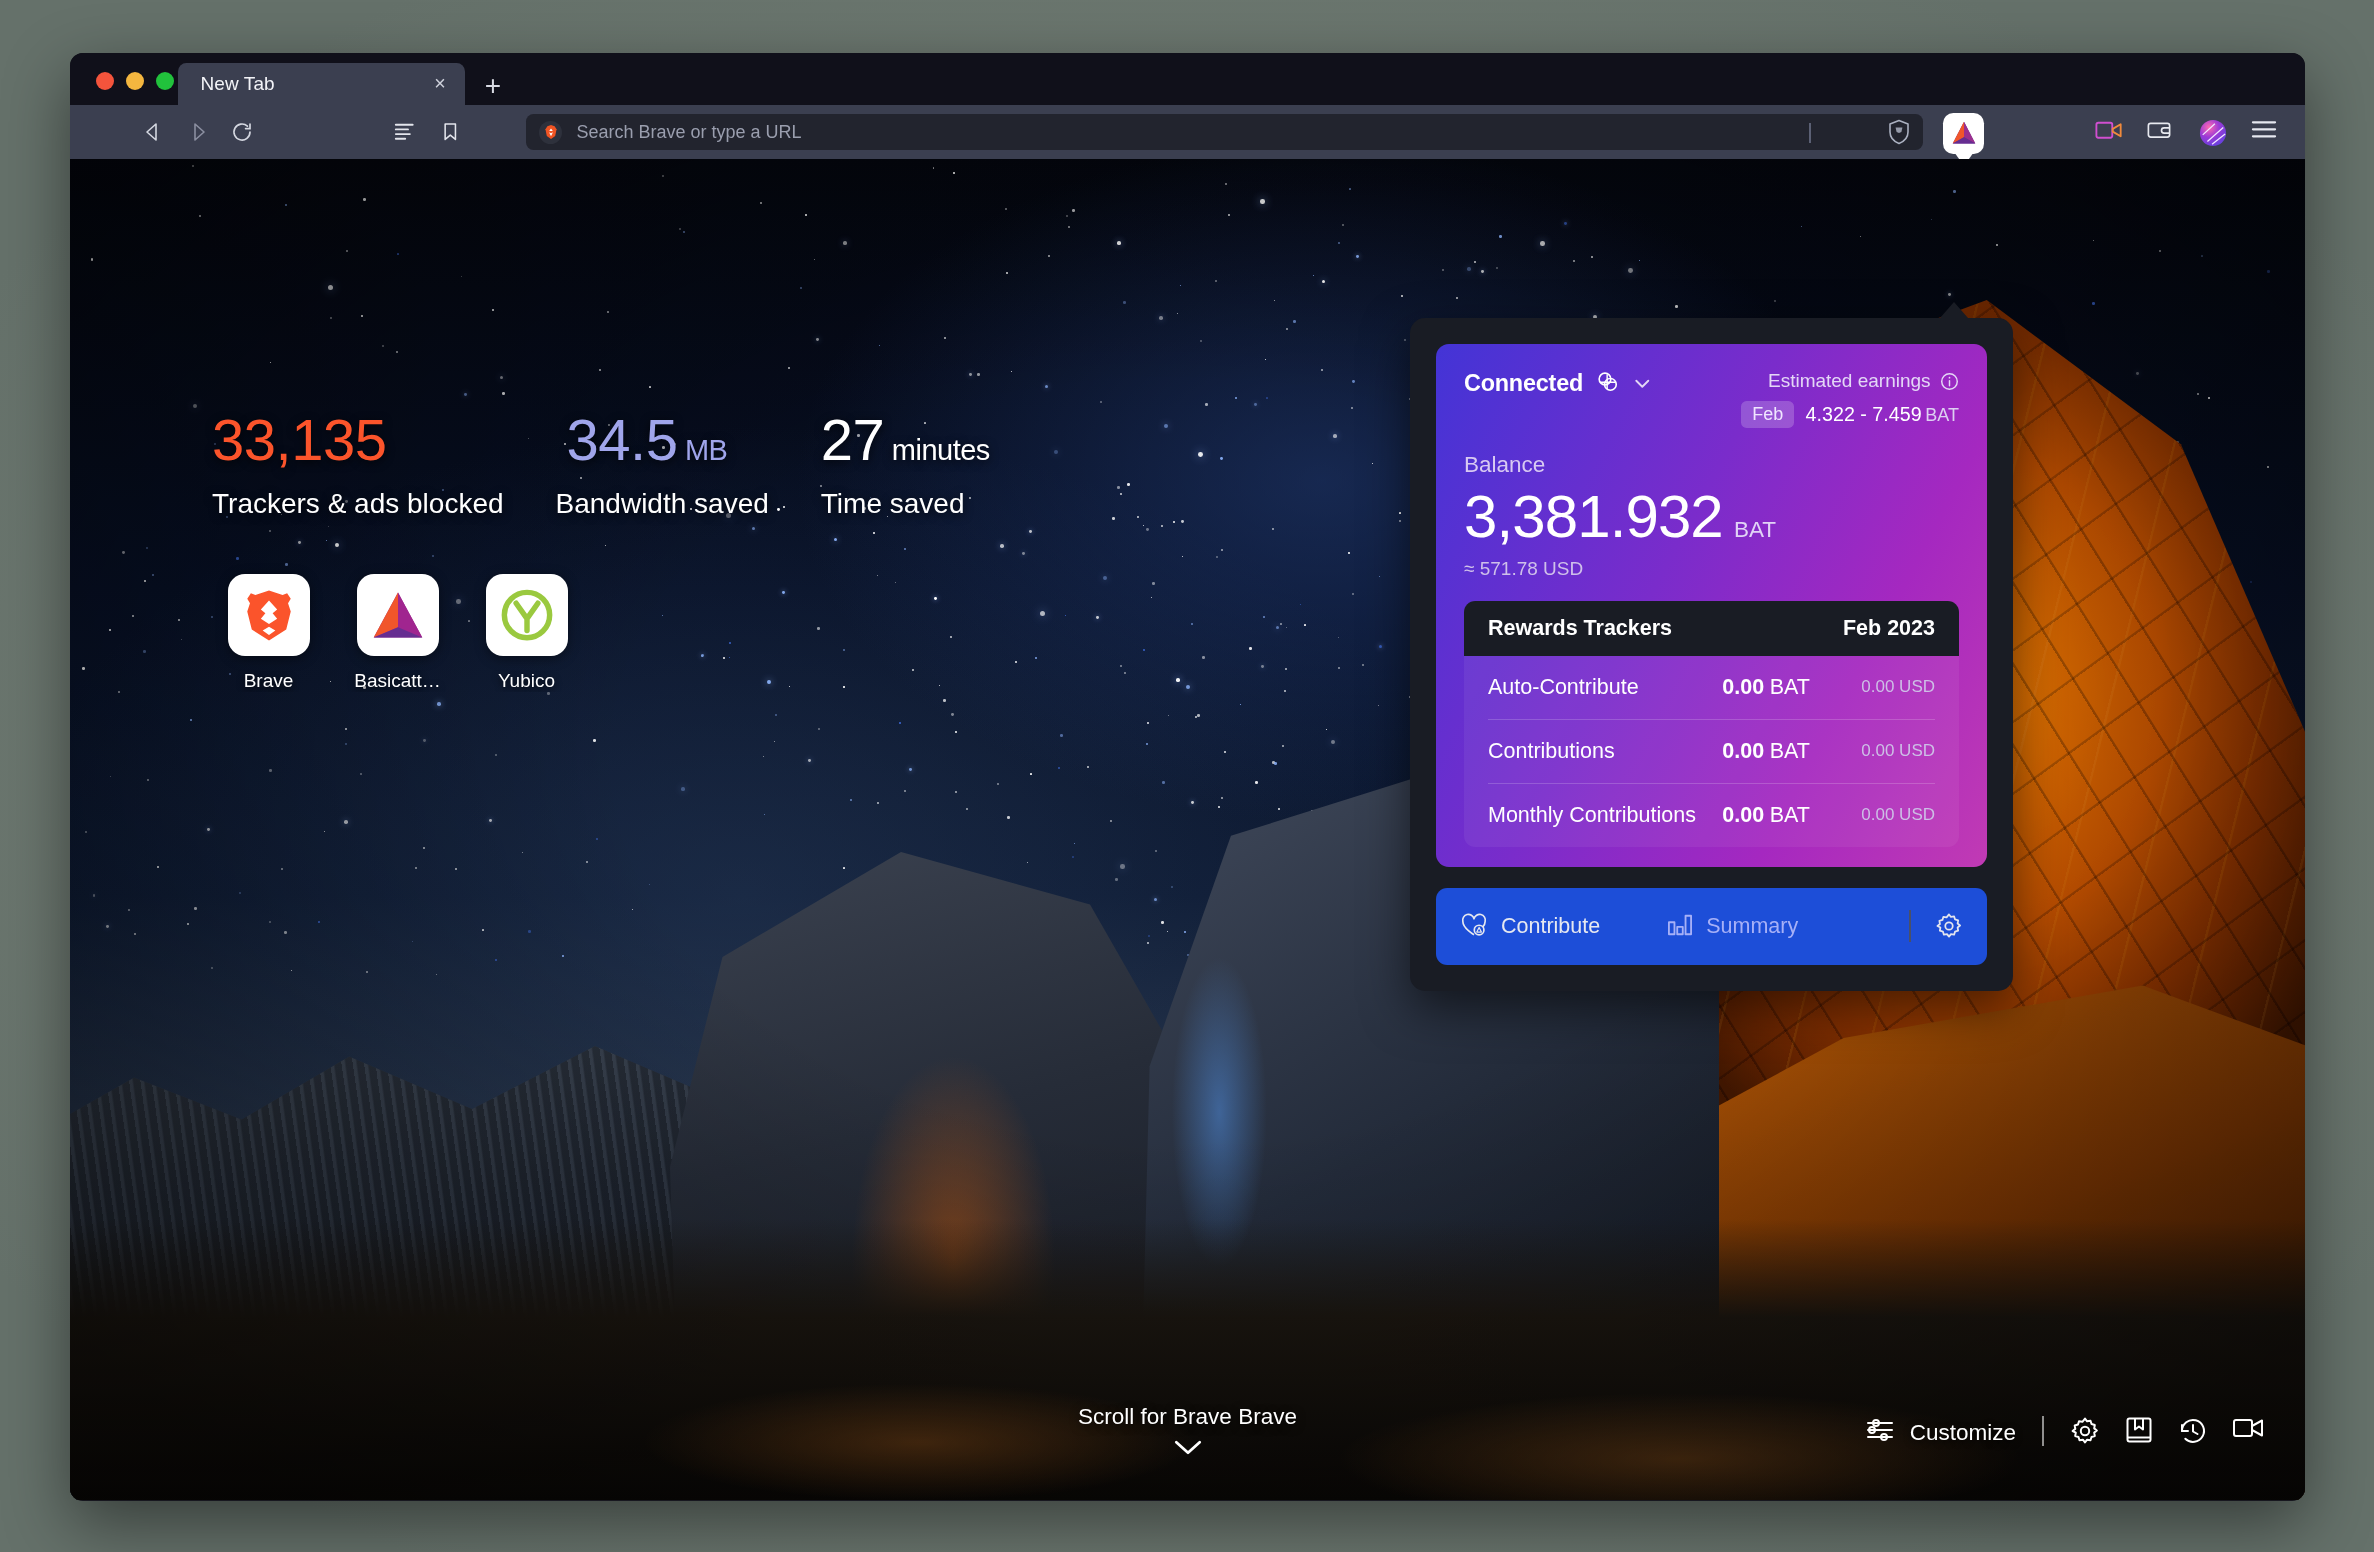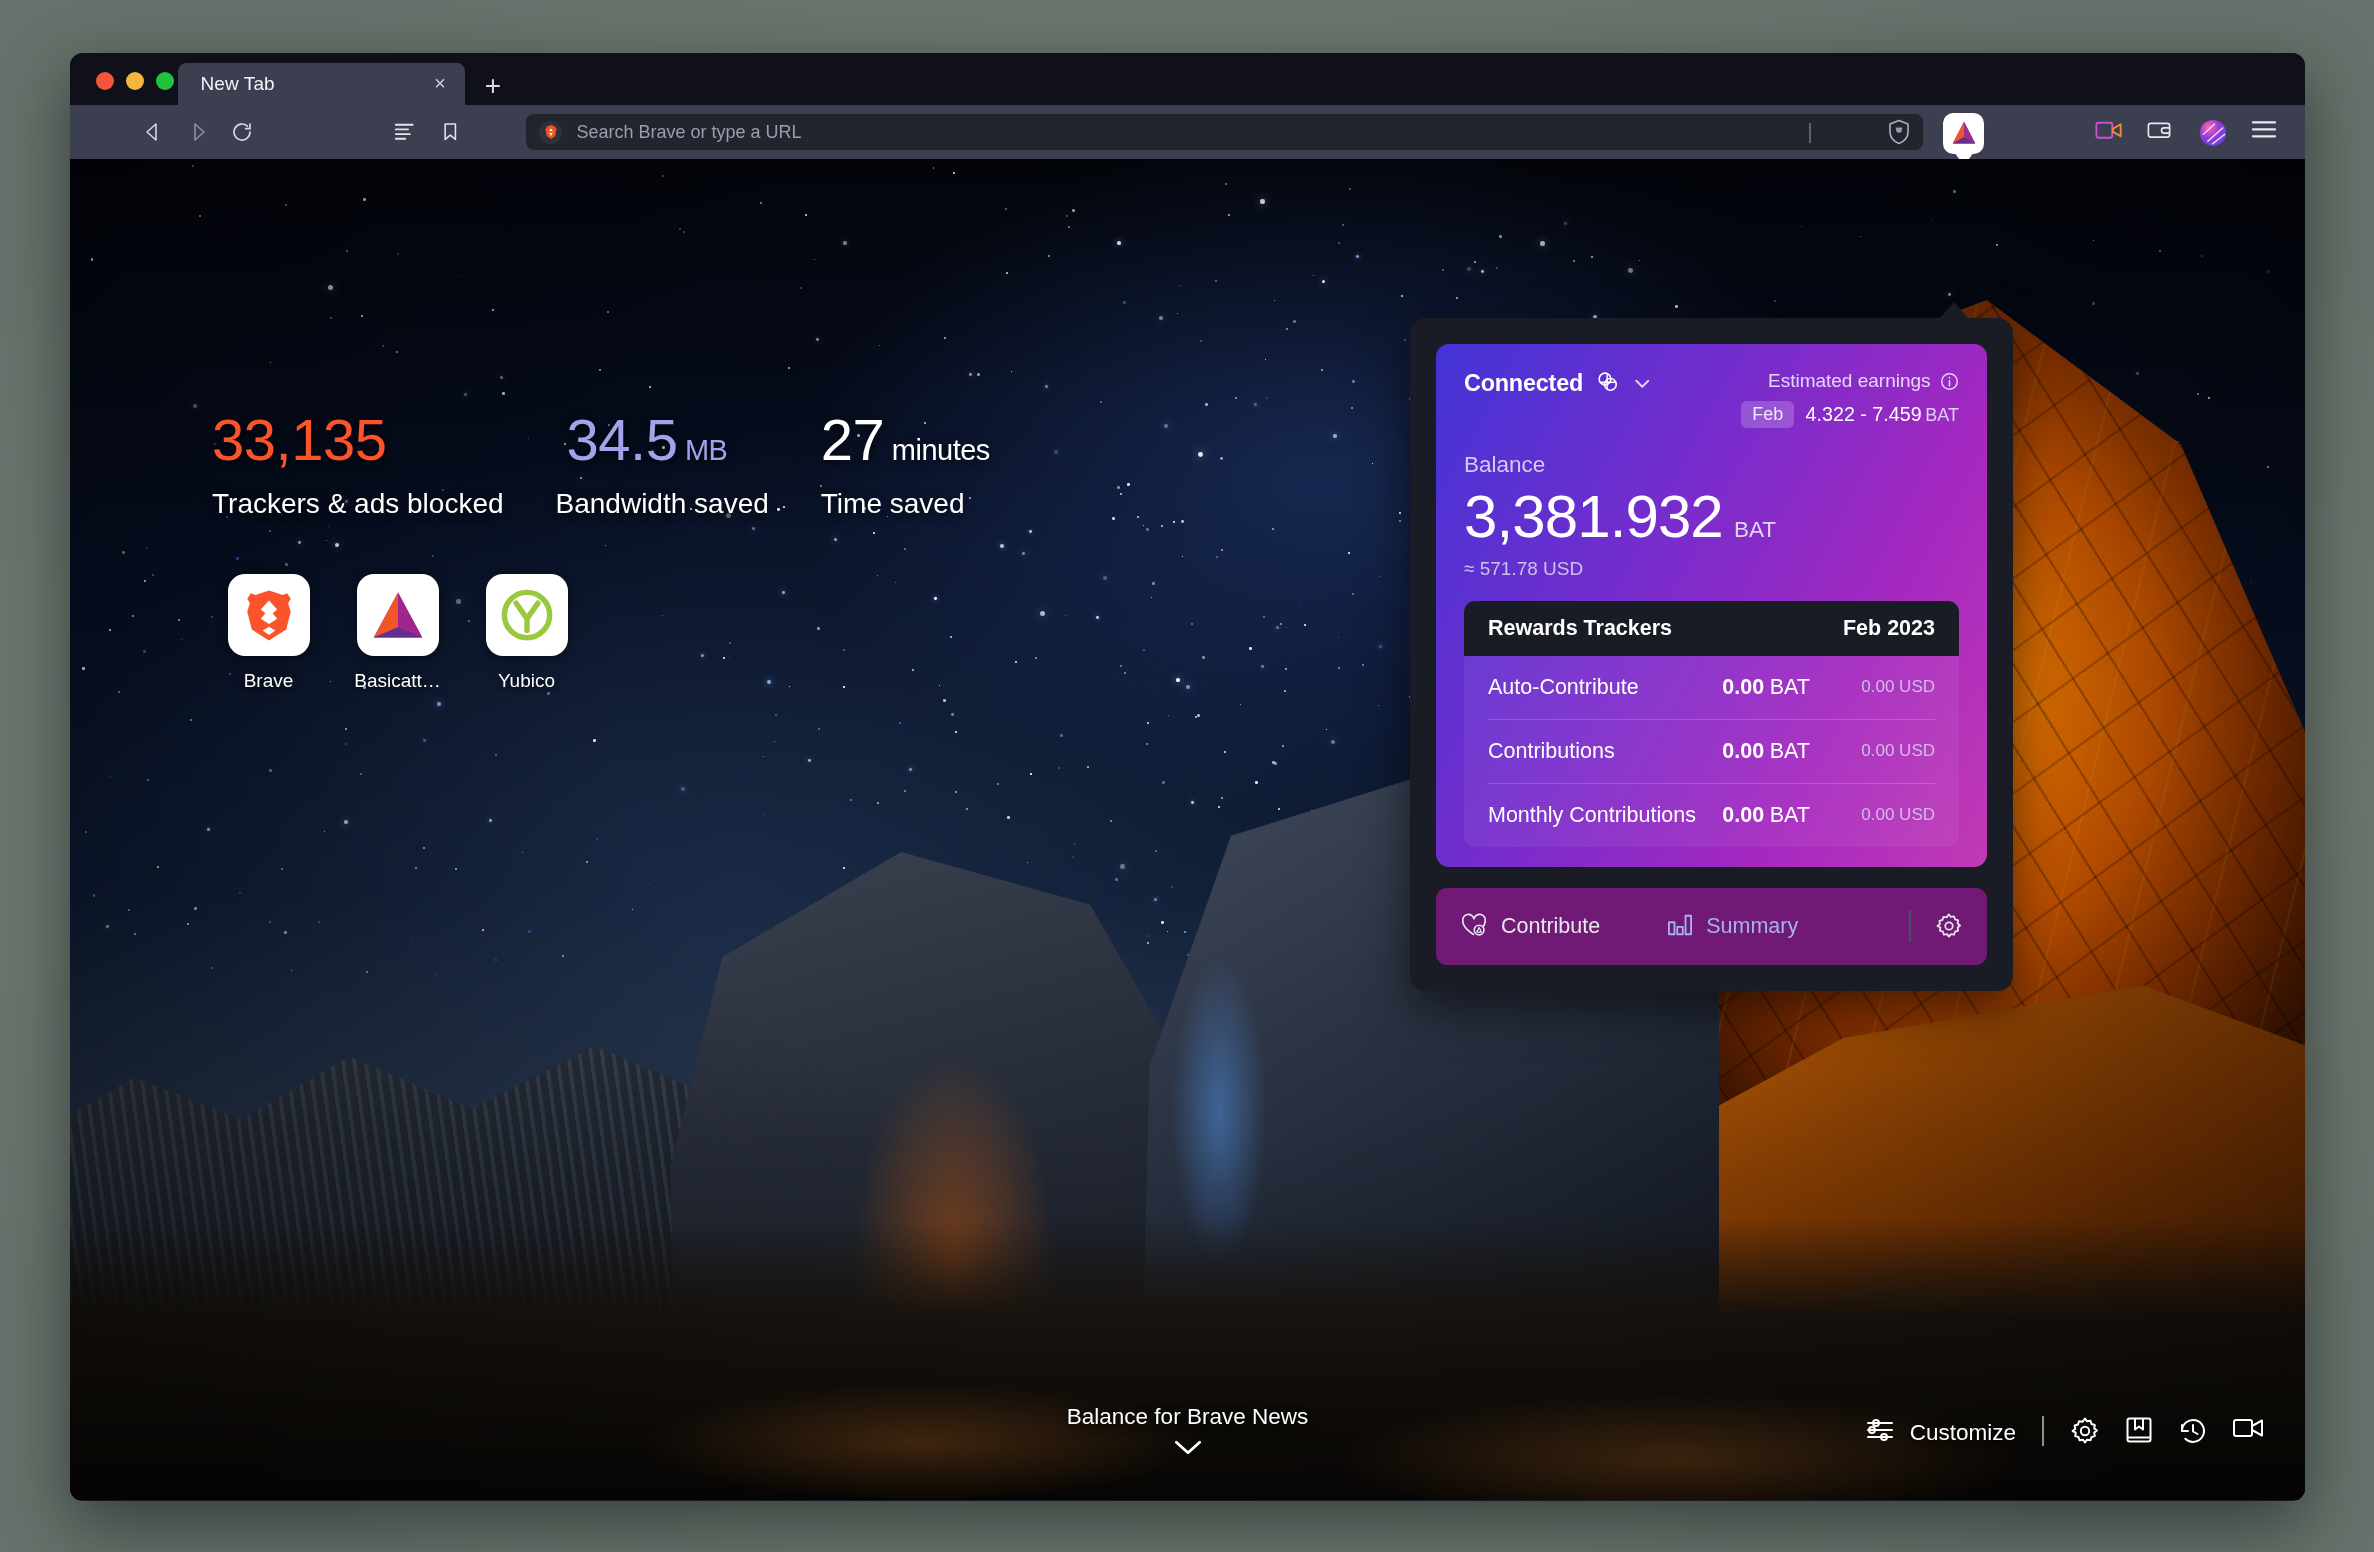--- a/index.html
+++ b/index.html
@@ -380,21 +380,21 @@
     border-bottom: 0.9px solid rgba(255,255,255,0.18);
   }
   .sum-row:last-child { border-bottom: none; }
   .sum-name { color: #ffffff; font-size: 21.5px; flex: 1; }
   .sum-bat  { color: #ffffff; font-size: 21.5px; font-weight: 700; }
   .sum-bat .u { font-weight: 400; margin-left: 5.6px; }
   .sum-usd  { color: #cdbfe6; font-size: 17px; margin-left: 24px; min-width: 101px; text-align: right; }
 
   #panel-actions {
     margin-top: 20.6px;
-    background: #701a75;
+    background: #1d4ed8;
     border-radius: 11.2px;
     height: 77px;
     display: flex; align-items: center;
     padding: 0 24px;
     box-sizing: border-box;
   }
   .act {
     display: flex; align-items: center; gap: 13px;
     cursor: pointer;
   }
@@ -1293,21 +1293,21 @@
         <span id="settings-btn">
           <svg viewBox="0 0 30 30" width="28" height="28" fill="none" stroke="currentColor" stroke-width="1.9" stroke-linejoin="round">
             <circle cx="15" cy="15" r="4"></circle>
             <path d="M15 2.6l2.1 2.7 3.4-.6 1 3.3 3.3 1-.6 3.4 2.7 2.1-2.7 2.1.6 3.4-3.3 1-1 3.3-3.4-.6-2.1 2.7-2.1-2.7-3.4.6-1-3.3-3.3-1 .6-3.4L2.6 15l2.7-2.1-.6-3.4 3.3-1 1-3.3 3.4.6z"></path>
           </svg>
         </span>
       </div>
     </div>
 
     <div id="scroll-hint">
-      <div id="scroll-hint-text">Balance for Brave News</div>
+      <div id="scroll-hint-text">Scroll for Brave Brave</div>
       <div id="scroll-chevron">
         <svg viewBox="0 0 30 16" width="32" height="17" fill="none" stroke="currentColor" stroke-width="2.6" stroke-linecap="round" stroke-linejoin="round">
             <path d="M4 3 L15 13 L26 3"></path>
           </svg>
       </div>
     </div>
 
     <div id="bottom-right">
       <div id="customize-btn">
         <span>

